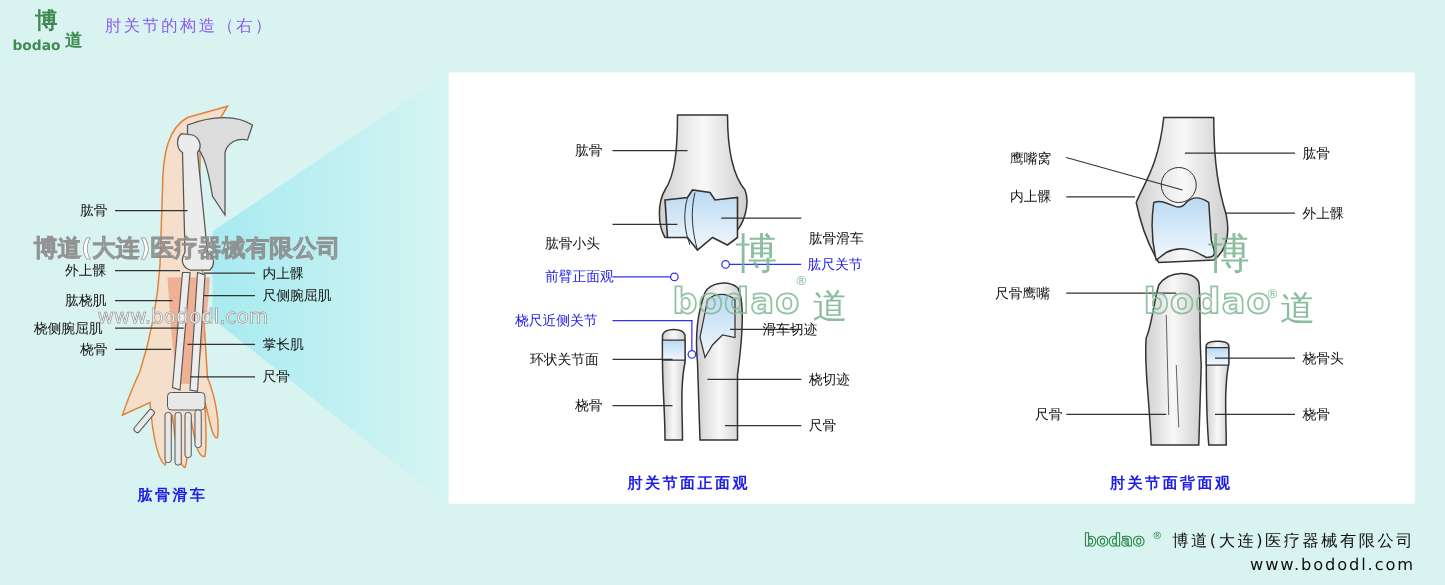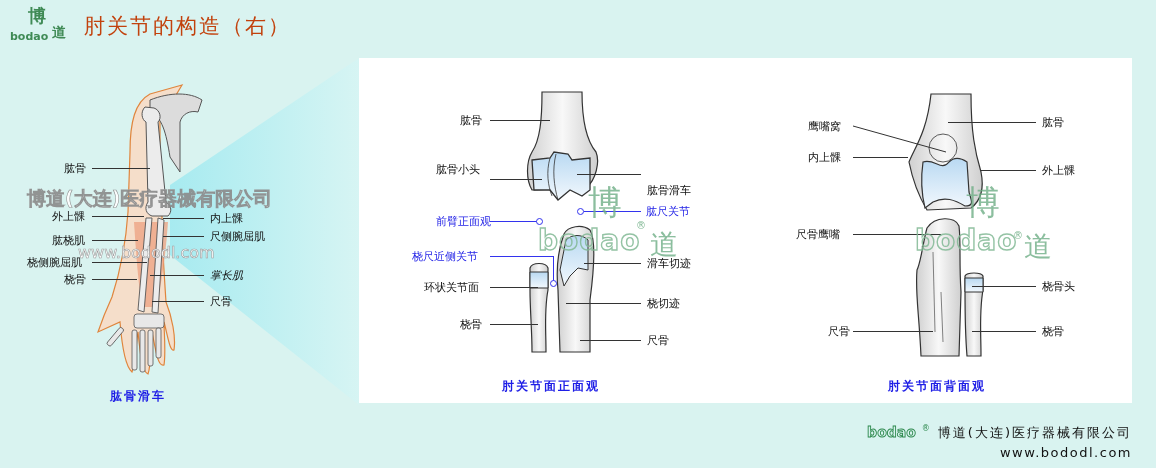--- a/index.html
+++ b/index.html
@@ -6,21 +6,21 @@
   html, body { width: 1156px; height: 468px; overflow: hidden; }
   body {
     position: relative;
     background: #d9f3f0;
     font-family: "DejaVu Sans", "Liberation Sans", sans-serif;
   }
   .abs { position: absolute; }
   .logo { left: 8px; top: 8px; width: 60px; height: 36px; }
   .logo-char { position: absolute; color: #3f8a55; font-size: 18px; font-weight: bold; font-family: "DejaVu Serif", serif; }
   .logo-word { position: absolute; left: 2px; top: 22px; color: #3f8a55; font-size: 11px; font-weight: bold; letter-spacing: 0px; }
-  .title { left: 84px; top: 12px; font-size: 21px; color: #c2410c; letter-spacing: 2px; }
+  .title { left: 84px; top: 12px; font-size: 13px; color: #8b5cf6; letter-spacing: 2px; }
   .beam { left: 150px; top: 55px; width: 215px; height: 360px; }
   .panel { left: 359px; top: 58px; width: 773px; height: 345px; background: #ffffff; }
   .lbl { position: absolute; font-size: 11px; color: #111; white-space: nowrap; line-height: 13px; }
   .lbl.blue { color: #1e1ee6; }
   .cap { position: absolute; font-size: 12px; color: #1e1ee6; letter-spacing: 2px; white-space: nowrap; font-weight: bold; }
   .lead { position: absolute; height: 1px; background: #333; }
   .lead.blue { background: #3333ee; }
   .dot { position: absolute; width: 7px; height: 7px; border: 1.3px solid #3333ee; border-radius: 50%; background: #fff; }
   .wm { position: absolute; color: #ffffff; font-weight: bold; font-size: 19px; letter-spacing: 0px; white-space: nowrap;
         -webkit-text-stroke: 0.6px #8a8a8a; opacity: 0.9; }
@@ -84,21 +84,21 @@
 <div class="lbl" style="left:27px;top:256px;">桡侧腕屈肌</div>
 <div class="lead" style="left:92px;top:262px;width:55px;"></div>
 <div class="lbl" style="left:64px;top:273px;">桡骨</div>
 <div class="lead" style="left:92px;top:279px;width:45px;"></div>
 
 <div class="lead" style="left:163px;top:218px;width:41px;"></div>
 <div class="lbl" style="left:210px;top:212px;">内上髁</div>
 <div class="lead" style="left:163px;top:236px;width:41px;"></div>
 <div class="lbl" style="left:210px;top:230px;">尺侧腕屈肌</div>
 <div class="lead" style="left:150px;top:275px;width:54px;"></div>
-<div class="lbl" style="left:210px;top:269px;font-style:italic;">掌长肌</div>
+<div class="lbl" style="left:210px;top:269px;">掌长肌</div>
 <div class="lead" style="left:152px;top:301px;width:52px;"></div>
 <div class="lbl" style="left:210px;top:295px;">尺骨</div>
 
 <div class="wm" style="left:27px;top:186px;">博道(大连)医疗器械有限公司</div>
 <div class="wm2" style="left:78px;top:243px;">www.bododl.com</div>
 
 <div class="cap" style="left:110px;top:388px;">肱骨滑车</div>
 
 <div class="abs panel"></div>
 
@@ -124,21 +124,21 @@
   <path d="M44,144 C48,136 62,134 70,140 C76,150 74,180 70,210 L70,262 L40,262 L38,200 C36,180 38,160 44,144 Z" fill="url(#bone)" stroke="#333" stroke-width="1.2"></path>
   <path d="M46,150 C52,144 62,144 68,150 L68,180 L58,178 L50,186 L44,196 L40,180 Z" fill="url(#cart)" stroke="#333" stroke-width="1"></path>
 
   <path d="M10,178 C12,172 26,172 28,178 L28,200 C24,220 26,240 26,262 L12,262 C12,240 10,220 10,200 Z" fill="url(#bone)" stroke="#333" stroke-width="1.2"></path>
   <path d="M10,182 L28,182 L28,198 L10,198 Z" fill="url(#cart)" stroke="#333" stroke-width="1"></path>
 </svg>
 
 <div class="lbl" style="left:460px;top:114px;">肱骨</div>
 <div class="lead" style="left:490px;top:120px;width:60px;"></div>
 
-<div class="lbl" style="left:436px;top:163px;">肱骨小头</div>
+<div class="lbl" style="left:436px;top:188px;">肱骨小头</div>
 <div class="lead" style="left:490px;top:179px;width:52px;"></div>
 
 <div class="lbl blue" style="left:436px;top:215px;">前臂正面观</div>
 <div class="lead blue" style="left:490px;top:221px;width:47px;"></div>
 <div class="dot" style="left:536px;top:218px;"></div>
 
 <div class="lbl blue" style="left:412px;top:250px;">桡尺近侧关节</div>
 <div class="lead blue" style="left:490px;top:256px;width:64px;"></div>
 <div class="lead blue" style="left:553px;top:256px;width:1px;height:26px;"></div>
 <div class="dot" style="left:550px;top:280px;"></div>
@@ -150,21 +150,21 @@
 <div class="lead" style="left:490px;top:324px;width:48px;"></div>
 
 <div class="lead" style="left:577px;top:174px;width:64px;"></div>
 <div class="lbl" style="left:647px;top:168px;margin-top:16px;">肱骨滑车</div>
 
 <div class="dot" style="left:577px;top:208px;"></div>
 <div class="lead blue" style="left:584px;top:211px;width:57px;"></div>
 <div class="lbl blue" style="left:646px;top:205px;">肱尺关节</div>
 
 <div class="lead" style="left:584px;top:263px;width:57px;"></div>
-<div class="lbl" style="left:647px;top:257px;">滑车切迹</div>
+<div class="lbl" style="left:610px;top:257px;">滑车切迹</div>
 
 <div class="lead" style="left:566px;top:303px;width:75px;"></div>
 <div class="lbl" style="left:647px;top:297px;">桡切迹</div>
 
 <div class="lead" style="left:580px;top:340px;width:61px;"></div>
 <div class="lbl" style="left:647px;top:334px;">尺骨</div>
 
 <div class="cap" style="left:502px;top:378px;">肘关节面正面观</div>
 
 <svg style="left:905px;top:92px;" width="90" height="266" viewBox="0 0 90 266">

